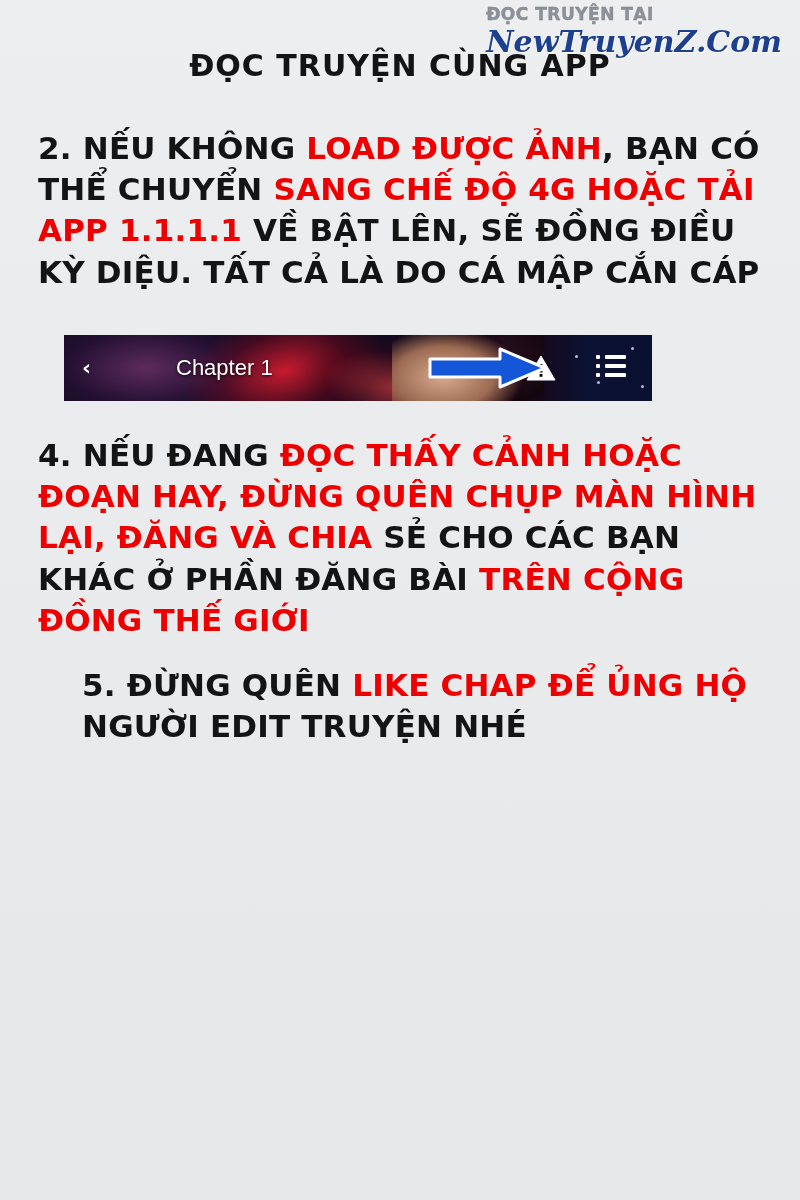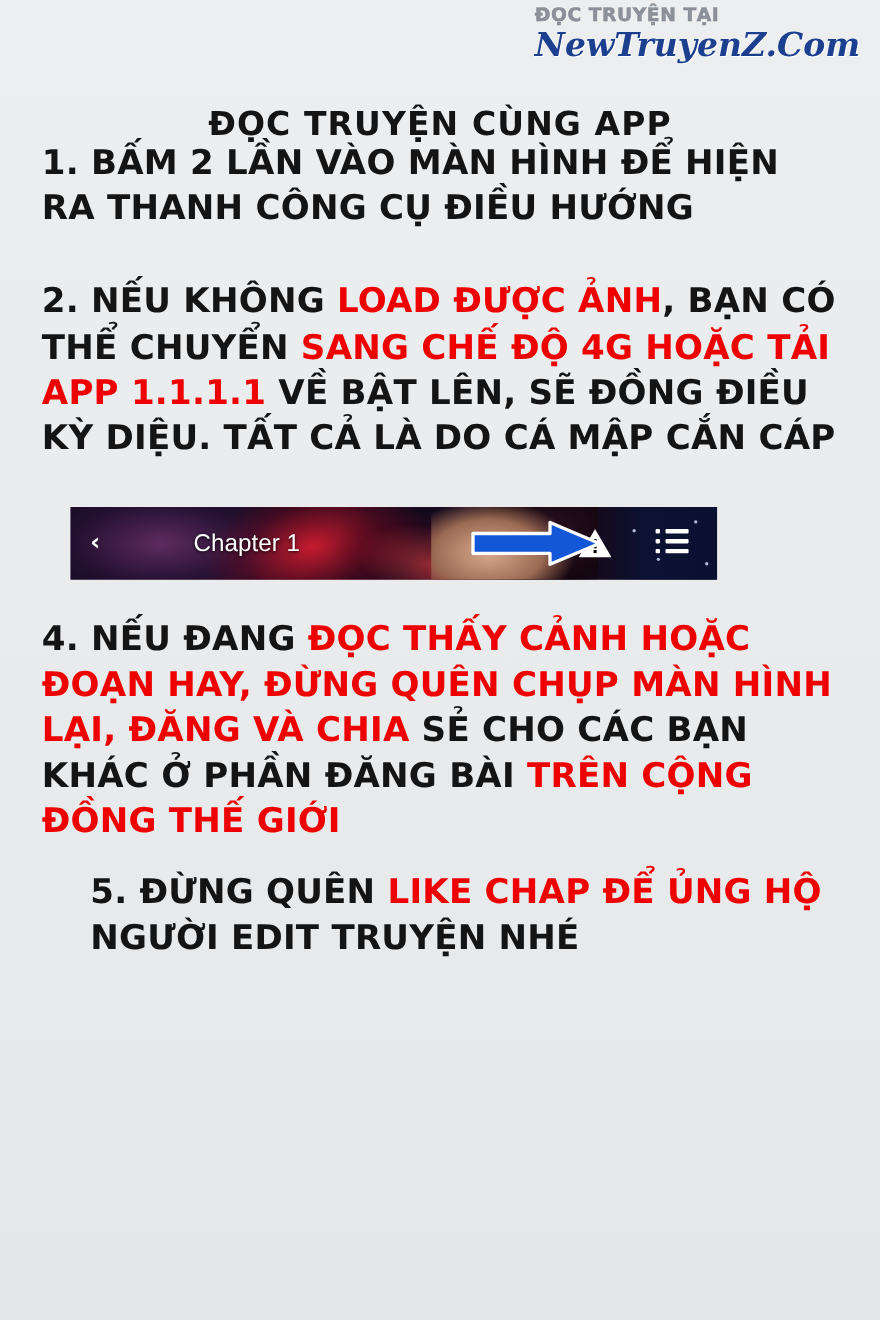--- a/index.html
+++ b/index.html
@@ -52,21 +52,20 @@
   .heading {
     position: absolute;
     top: 48px;
     left: 0;
     width: 800px;
     text-align: center;
     font-size: 30px;
     font-weight: bold;
     letter-spacing: 1px;
     color: #141414;
-    margin-top: 48px;
   }
 
   
   .content {
     position: absolute;
     top: 128px;
     left: 38px;
     width: 726px;
   }
   .para {
@@ -263,23 +262,20 @@
 
   <div class="watermark">
     <div class="wm-top">ĐỌC TRUYỆN TẠI</div>
     <div class="wm-main">NewTruyenZ.Com</div>
   </div>
 
   <div class="heading">ĐỌC TRUYỆN CÙNG APP</div>
 
   <div class="content">
 
-    <div class="para p1">
-      <span>1. BẤM 2 LẦN VÀO MÀN HÌNH ĐỂ HIỆN RA THANH CÔNG CỤ ĐIỀU HƯỚNG</span>
-    </div>
 
     <div class="para p2">
       <span>2. NẾU KHÔNG </span><span class="hl">LOAD ĐƯỢC ẢNH</span><span>, BẠN CÓ THỂ CHUYỂN </span><span class="hl">SANG CHẾ ĐỘ 4G HOẶC TẢI APP 1.1.1.1</span><span> VỀ BẬT LÊN, SẼ ĐỒNG ĐIỀU KỲ DIỆU. TẤT CẢ LÀ DO CÁ MẬP CẮN CÁP</span>
     </div>
 
 
     <div class="chapbar-wrap">
       <div class="chapbar">
         <div class="cb-swirl1"></div>
         <div class="cb-swirl2"></div>

